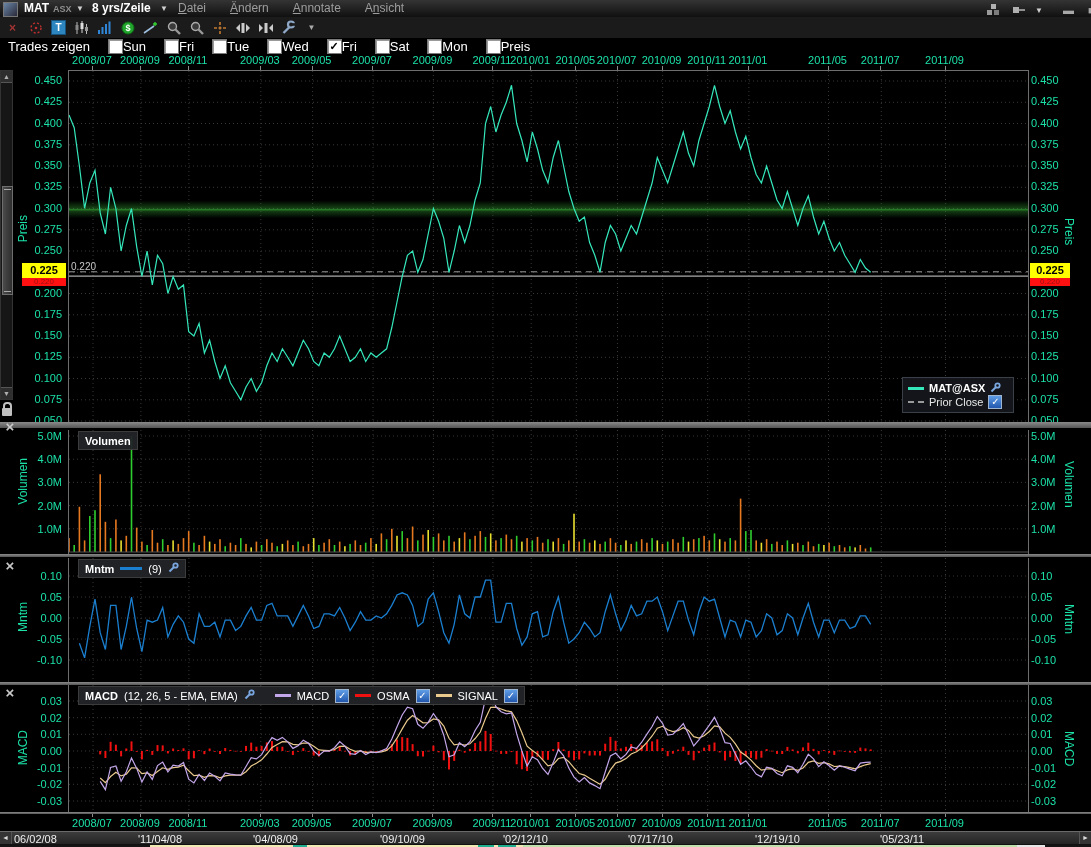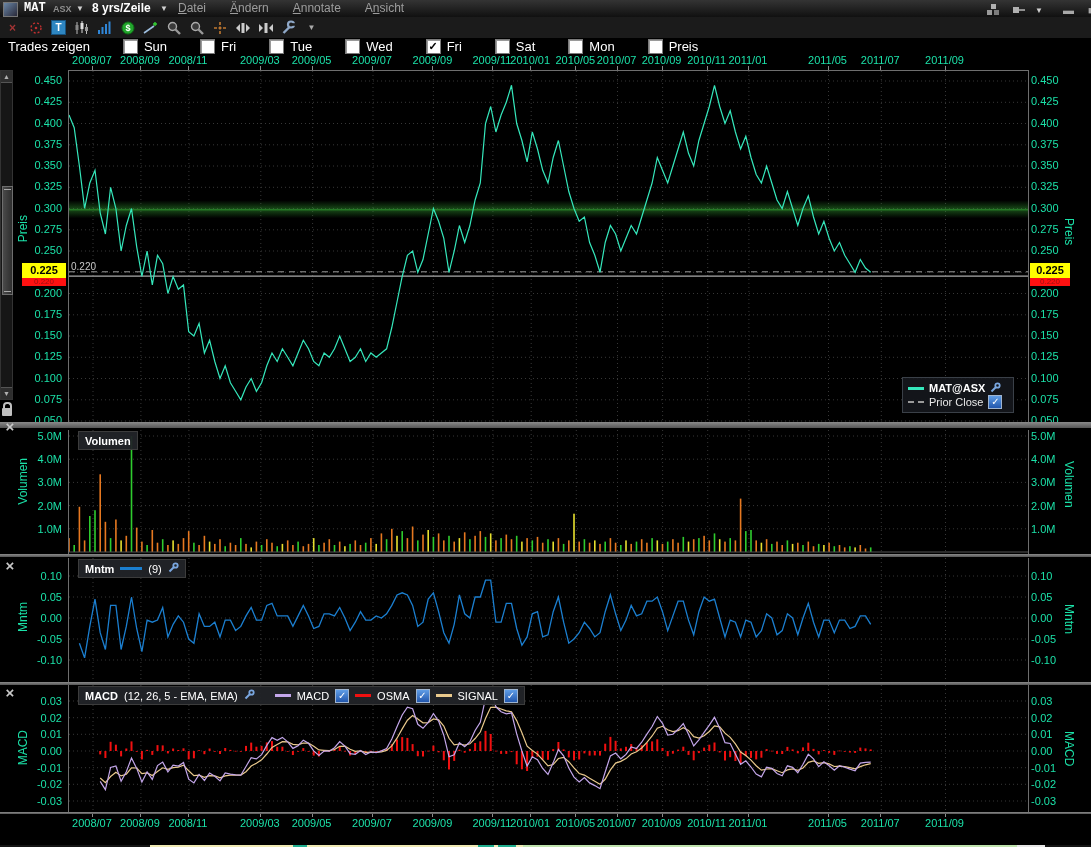--- a/index.html
+++ b/index.html
@@ -14,21 +14,21 @@
   .menu{color:#9d9d9d;font-size:12px;cursor:default;}
   .menu u{text-decoration:underline;}
   .winbtn{color:#a8a8a8;font-size:11px;line-height:13px;text-align:center;width:15px;}
   
   #toolbar{left:0;top:17px;width:1091px;height:21px;background:#1b1b1b;display:flex;align-items:center;gap:6px;padding-left:4px;box-sizing:border-box;}
   .ticon{width:17px;height:16px;display:flex;align-items:center;justify-content:center;}
   
   #tradesrow{left:8px;top:38px;height:16px;display:flex;align-items:center;color:#fff;font-size:13px;}
   .cb{width:13px;height:13px;background:#fff;border:1px solid #7a7a7a;box-shadow:inset 1px 1px 0 #9a9a9a;
       color:#000;font-size:11px;line-height:12px;text-align:center;font-weight:bold;}
-  .dayitem{display:flex;align-items:center;gap:6px;margin-left:33px;}
+  .dayitem{display:flex;align-items:center;gap:0;margin-left:18px;}
   
   .tick{position:absolute;font-size:11px;color:#1be1a8;height:12px;line-height:12px;}
   .dlabel{position:absolute;font-size:11px;color:#1be1a8;width:60px;text-align:center;height:12px;line-height:12px;}
   .vtitle{position:absolute;font-size:12px;color:#1be1a8;writing-mode:vertical-rl;}
   .vtitle.left{transform:rotate(180deg);}
   .plot{position:absolute;left:68px;width:959px;border-left:1px solid #6e6e6e;border-right:1px solid #6e6e6e;}
   .gv{stroke:#373737;stroke-dasharray:1 3;}
   .sep{position:absolute;left:0px;width:1091px;background:linear-gradient(#8a8a8a,#555);}
   .hdrbox{position:absolute;background:rgba(34,36,40,.95);border:1px solid #3c3c3c;color:#fff;
           font-size:11px;display:flex;align-items:center;padding:1px 6px;gap:6px;height:15px;}
@@ -40,21 +40,21 @@
   .sdate{position:absolute;top:1px;color:#efefef;font-size:11px;line-height:12px;}
   .tickmark{position:absolute;width:1px;height:4px;background:#8a8a8a;}
 </style>
 </head>
 <body>
 
 <div id="root">
 
   <div class="a" id="titlebar">
     <div class="a" style="left:3px;top:2px;width:13px;height:13px;background:linear-gradient(135deg,#6a86a6,#2a2a3a);border:1px solid #777;"></div>
-    <span class="a tsym" style="left:24px;top:1px;font-family:Liberation Mono, monospace;">MAT</span>
+    <span class="a tsym" style="left:24px;top:1px;">MAT</span>
     <span class="a texch" style="left:53px;top:4px;">ASX</span>
     <span class="a tdrop" style="left:76px;top:4px;">▼</span>
     <span class="a tsym" style="left:92px;top:1px;">8 yrs/Zeile</span>
     <span class="a tdrop" style="left:160px;top:4px;">▼</span>
     <div class="a" id="menubar" style="left:178px;top:1px;display:flex;gap:24px;">
         <span class="menu"><u>D</u>atei</span>
         <span class="menu"><u>Ä</u>ndern</span>
         <span class="menu"><u>A</u>nnotate</span>
         <span class="menu">A<u>n</u>sicht</span>
       </div>
@@ -846,20 +846,32 @@
     <div style="position:absolute;left:1px;top:115px;width:9px;height:107px;background:linear-gradient(90deg,#4a4a4a,#2e2e2e);border:1px solid #6e6e6e;">
       <div style="margin:2px 1px 0;height:0;border-top:1px solid #aaa;"></div>
       <div style="position:absolute;bottom:2px;left:1px;right:1px;height:0;border-top:1px solid #aaa;"></div>
     </div>
     <div style="position:absolute;bottom:0;width:11px;height:11px;background:#2e2e2e;border-top:1px solid #555;color:#b0b0b0;font-size:7px;text-align:center;line-height:11px;">▼</div>
   </div>
   <div class="a" style="left:2px;top:408px;width:10px;height:8px;background:#c0c0c0;border-radius:1px;">
     <div style="position:absolute;top:-6px;left:1px;width:5px;height:5px;border:2px solid #c0c0c0;border-bottom:none;border-radius:4px 4px 0 0;"></div>
   </div>
 
+  <div class="a" id="hscroll" style="left:0;top:831px;width:1091px;height:14px;background:linear-gradient(#3c3c3c,#242424);border-top:1px solid #6a6a6a;border-bottom:1px solid #111;box-sizing:border-box;">
+    <div style="position:absolute;left:0;top:0;width:11px;height:12px;background:#343434;border-right:1px solid #555;color:#ddd;font-size:7px;text-align:center;line-height:12px;">◄</div>
+    <div style="position:absolute;right:0;top:0;width:11px;height:12px;background:#343434;border-left:1px solid #555;color:#ddd;font-size:7px;text-align:center;line-height:12px;">►</div>
+  <span class="sdate" style="left: 14px;">06/02/08</span>
+      <span class="sdate" style="left: 138px;">'11/04/08</span>
+      <span class="sdate" style="left: 253px;">'04/08/09</span>
+      <span class="sdate" style="left: 380px;">'09/10/09</span>
+      <span class="sdate" style="left: 503px;">'02/12/10</span>
+      <span class="sdate" style="left: 628px;">'07/17/10</span>
+      <span class="sdate" style="left: 755px;">'12/19/10</span>
+      <span class="sdate" style="left: 880px;">'05/23/11</span>
+    </div>
 
   <div class="a" id="bstrip" style="left:0;top:845px;width:1091px;height:2px;background:#141414;">
       <div style="position: absolute; left: 150px; top: 0px; width: 373px; height: 2px; background: rgb(239, 233, 180);"></div>
       <div style="position: absolute; left: 523px; top: 0px; width: 494px; height: 2px; background: rgb(191, 226, 173);"></div>
       <div style="position: absolute; left: 1017px; top: 0px; width: 28px; height: 2px; background: rgb(230, 230, 230);"></div>
       <div style="position: absolute; left: 293px; top: 0px; width: 14px; height: 2px; background: rgb(31, 174, 142);"></div>
       <div style="position: absolute; left: 478px; top: 0px; width: 16px; height: 2px; background: rgb(31, 174, 142);"></div>
       <div style="position: absolute; left: 498px; top: 0px; width: 18px; height: 2px; background: rgb(31, 174, 142);"></div>
     </div>
 </div>

